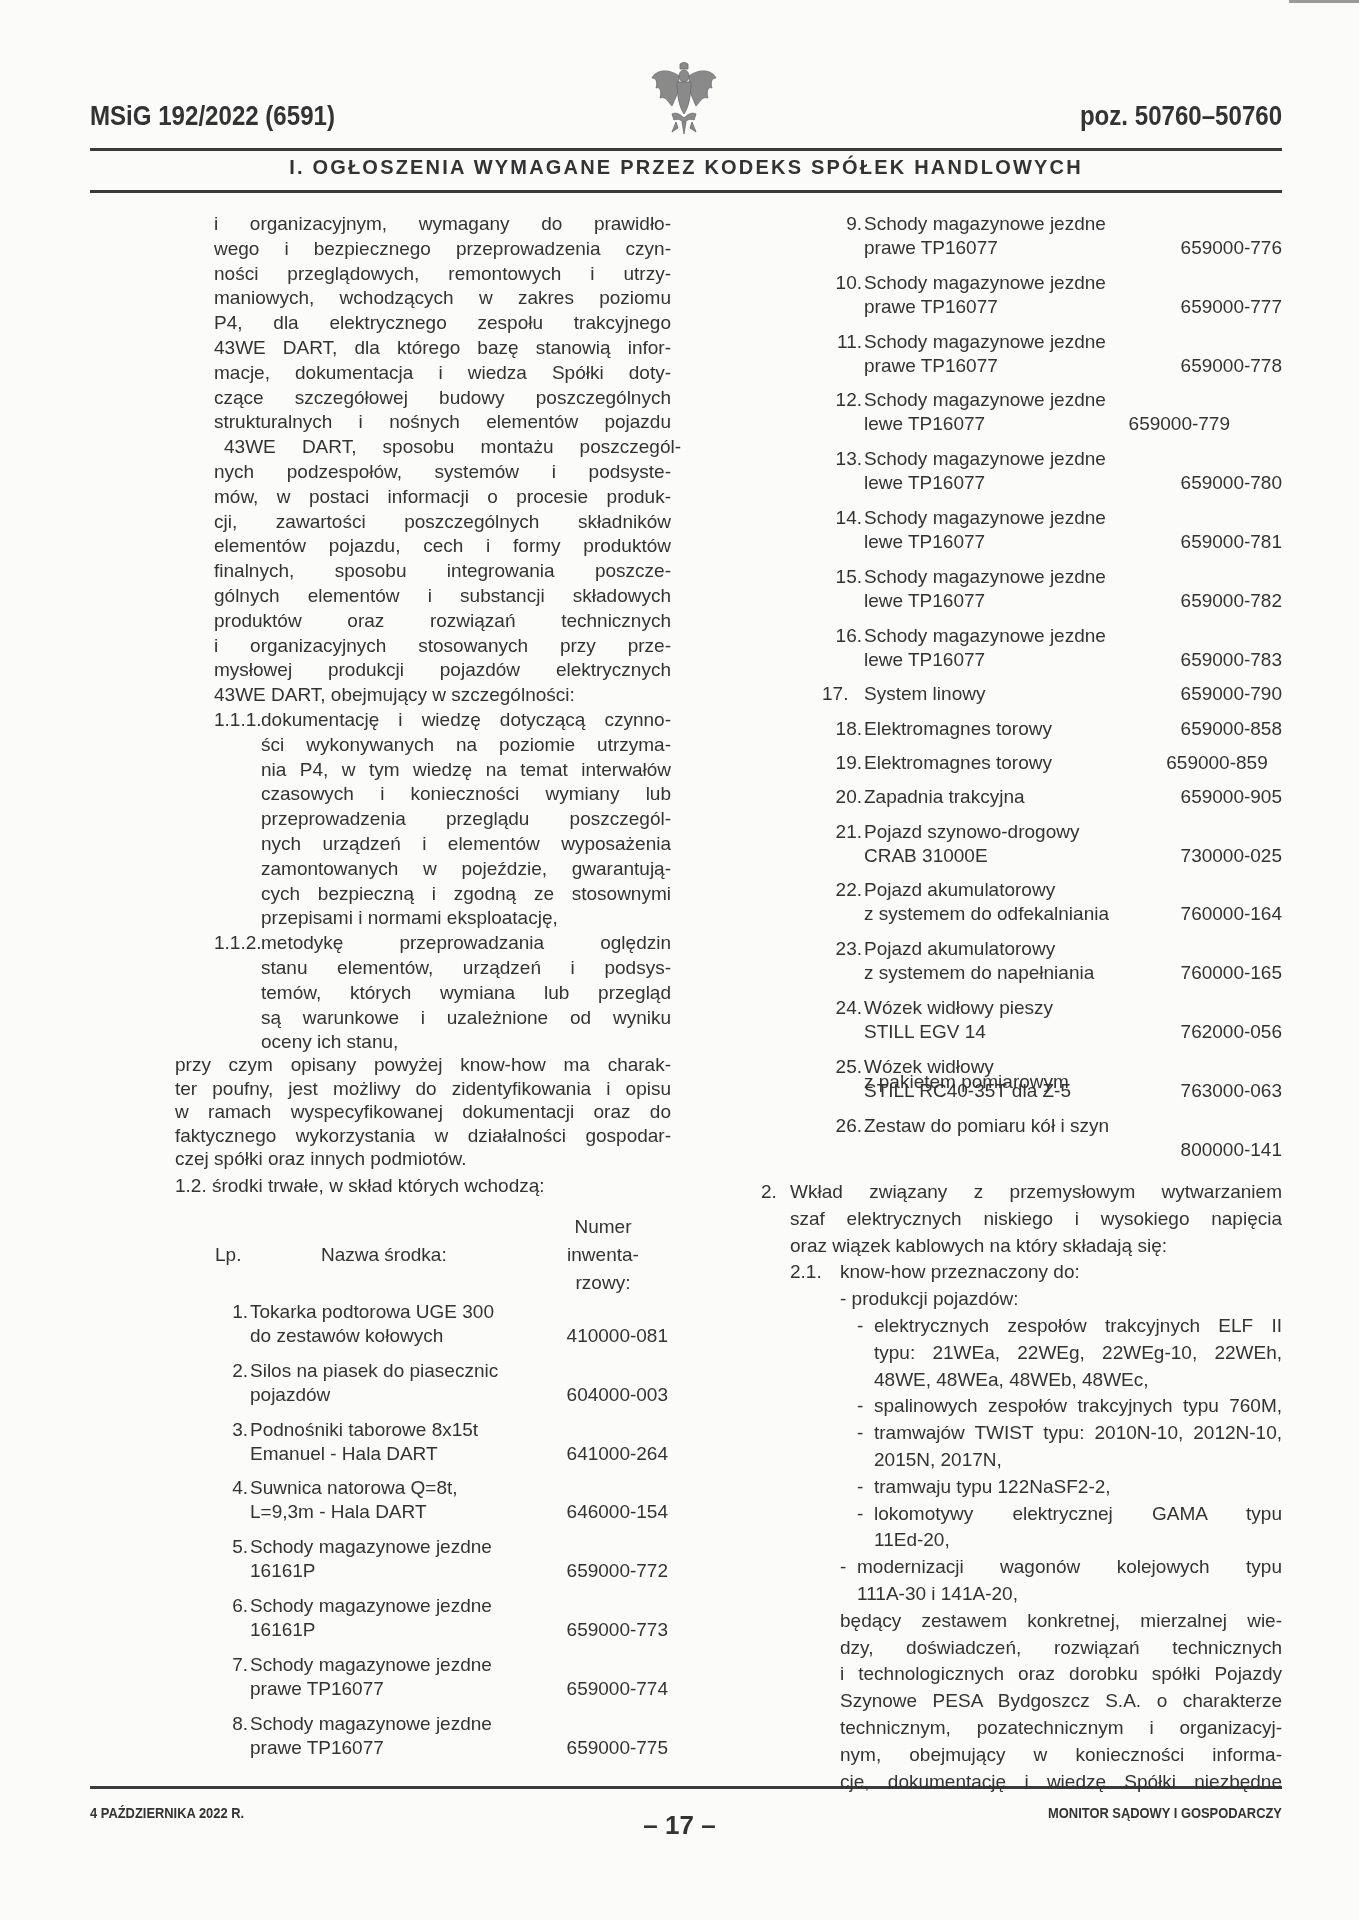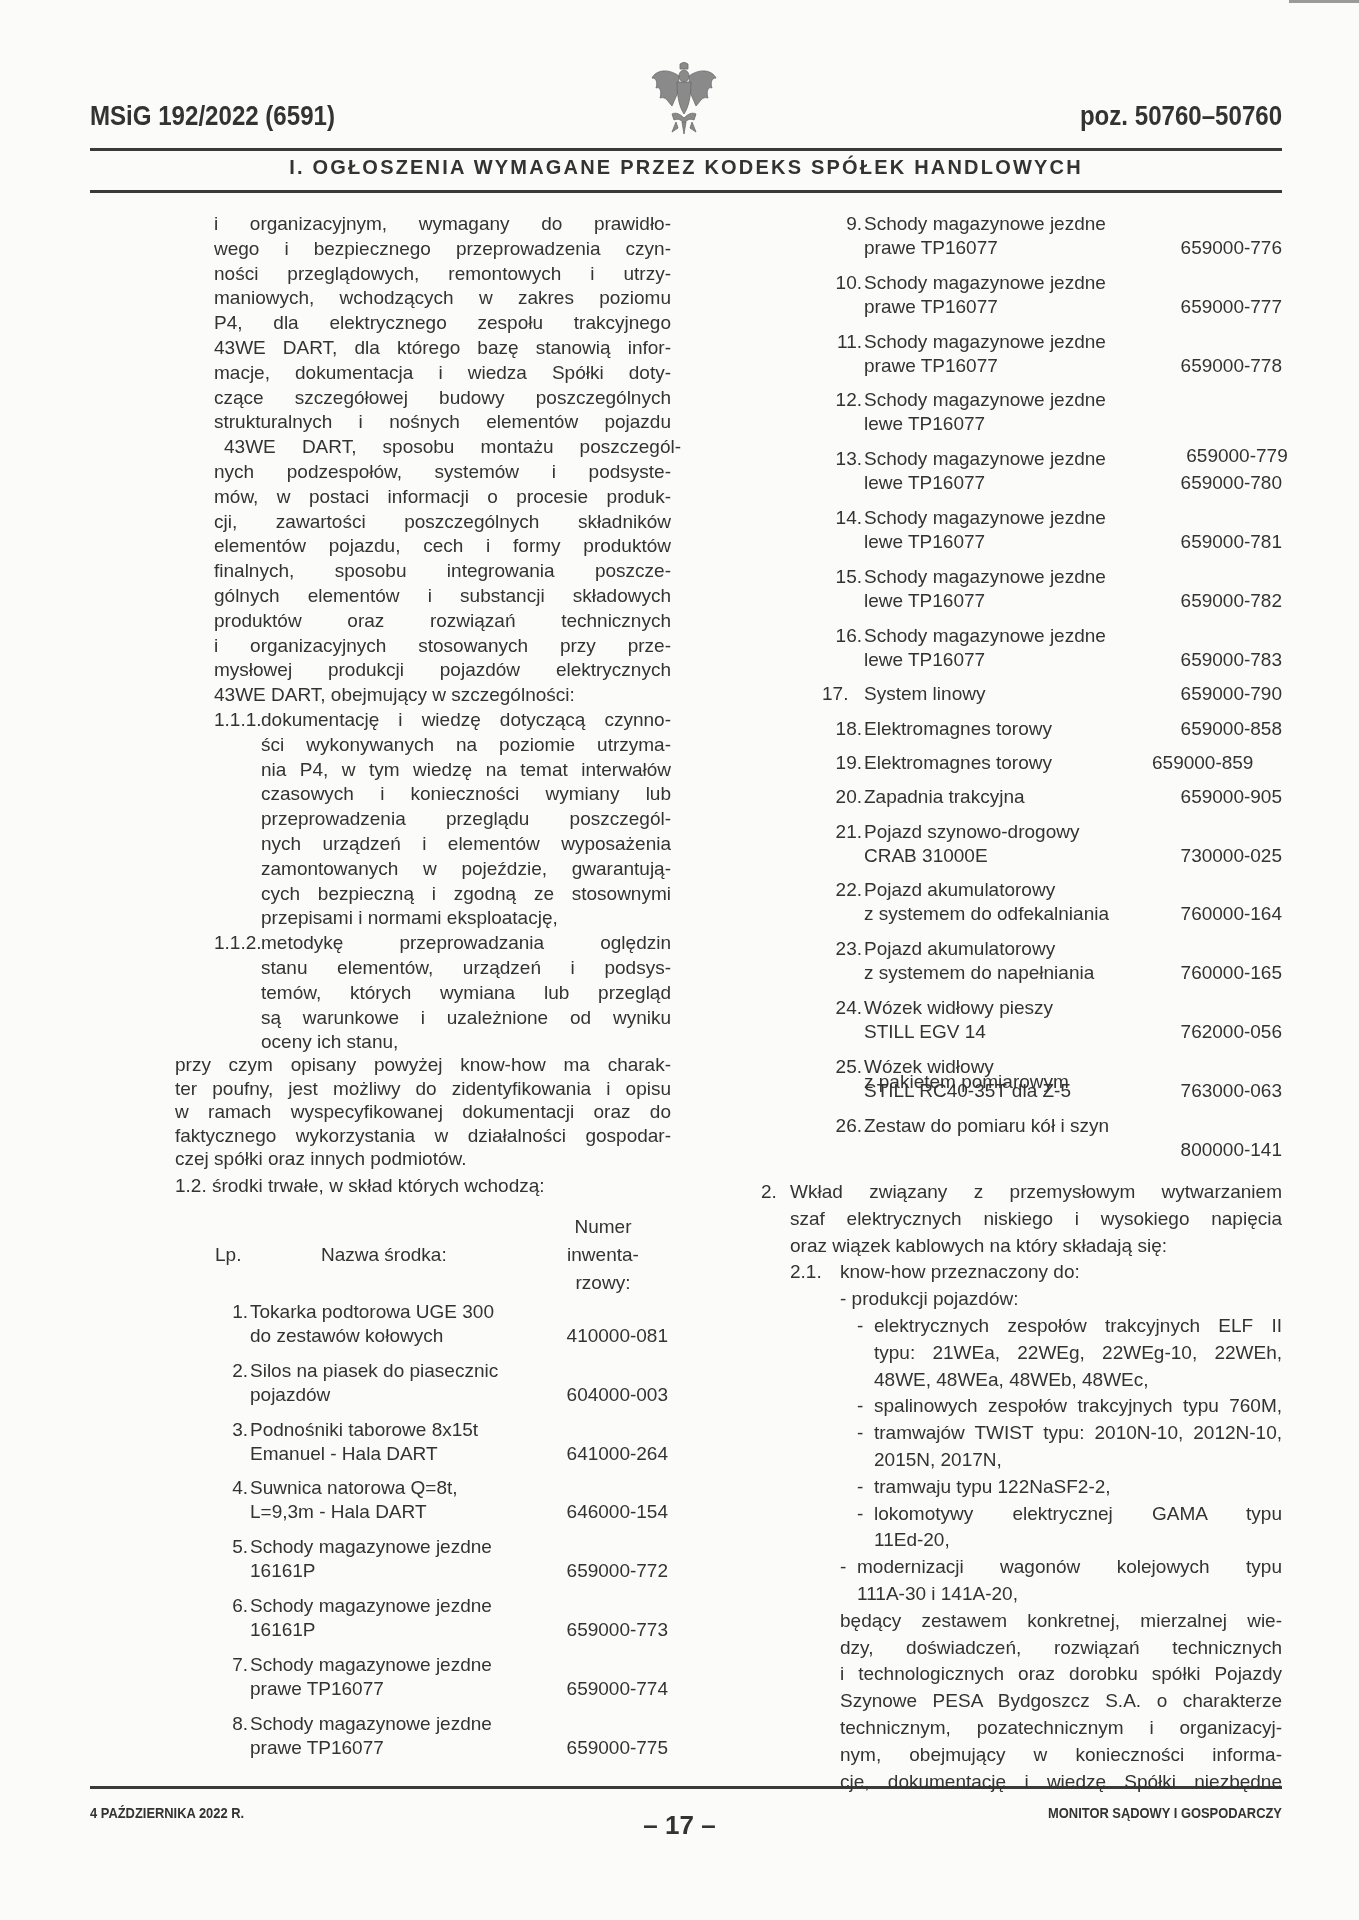--- a/index.html
+++ b/index.html
@@ -165,21 +165,21 @@
 <div class="line" style="left: 864px; top: 270.8px;">Schody magazynowe jezdne</div>
 <div class="line" style="left: 864px; top: 294.8px;">prawe TP16077</div>
 <div class="inv" style="left: 1152px; top: 294.8px; width: 130px; text-align: right;">659000-777</div>
 <div class="num-r" style="left: 822px; top: 329.6px; width: 40px; text-align: right;">11.</div>
 <div class="line" style="left: 864px; top: 329.6px;">Schody magazynowe jezdne</div>
 <div class="line" style="left: 864px; top: 353.6px;">prawe TP16077</div>
 <div class="inv" style="left: 1152px; top: 353.6px; width: 130px; text-align: right;">659000-778</div>
 <div class="num-r" style="left: 822px; top: 388.4px; width: 40px; text-align: right;">12.</div>
 <div class="line" style="left: 864px; top: 388.4px;">Schody magazynowe jezdne</div>
 <div class="line" style="left: 864px; top: 412.4px;">lewe TP16077</div>
-<div class="inv" style="left: 1172px; top: 412.4px; width: 130px; text-align: center; margin-top: 32px;">659000-779</div>
+<div class="inv" style="left: 1100px; top: 412.4px; width: 130px; text-align: right;">659000-779</div>
 <div class="num-r" style="left: 822px; top: 447.2px; width: 40px; text-align: right;">13.</div>
 <div class="line" style="left: 864px; top: 447.2px;">Schody magazynowe jezdne</div>
 <div class="line" style="left: 864px; top: 471.2px;">lewe TP16077</div>
 <div class="inv" style="left: 1152px; top: 471.2px; width: 130px; text-align: right;">659000-780</div>
 <div class="num-r" style="left: 822px; top: 506px; width: 40px; text-align: right;">14.</div>
 <div class="line" style="left: 864px; top: 506px;">Schody magazynowe jezdne</div>
 <div class="line" style="left: 864px; top: 530px;">lewe TP16077</div>
 <div class="inv" style="left: 1152px; top: 530px; width: 130px; text-align: right;">659000-781</div>
 <div class="num-r" style="left: 822px; top: 564.8px; width: 40px; text-align: right;">15.</div>
 <div class="line" style="left: 864px; top: 564.8px;">Schody magazynowe jezdne</div>
@@ -190,21 +190,21 @@
 <div class="line" style="left: 864px; top: 647.6px;">lewe TP16077</div>
 <div class="inv" style="left: 1152px; top: 647.6px; width: 130px; text-align: right;">659000-783</div>
 <div class="num-r" style="left: 822px; top: 682.4px; width: 40px; text-align: left;">17.</div>
 <div class="line" style="left: 864px; top: 682.4px;">System linowy</div>
 <div class="inv" style="left: 1152px; top: 682.4px; width: 130px; text-align: right;">659000-790</div>
 <div class="num-r" style="left: 822px; top: 716.7px; width: 40px; text-align: right;">18.</div>
 <div class="line" style="left: 864px; top: 716.7px;">Elektromagnes torowy</div>
 <div class="inv" style="left: 1152px; top: 716.7px; width: 130px; text-align: right;">659000-858</div>
 <div class="num-r" style="left: 822px; top: 751px; width: 40px; text-align: right;">19.</div>
 <div class="line" style="left: 864px; top: 751px;">Elektromagnes torowy</div>
-<div class="inv" style="left: 1152px; top: 751px; width: 130px; text-align: left;">659000-859</div>
+<div class="inv" style="left: 1152px; top: 751px; width: 130px; text-align: center;">659000-859</div>
 <div class="num-r" style="left: 822px; top: 785.3px; width: 40px; text-align: right;">20.</div>
 <div class="line" style="left: 864px; top: 785.3px;">Zapadnia trakcyjna</div>
 <div class="inv" style="left: 1152px; top: 785.3px; width: 130px; text-align: right;">659000-905</div>
 <div class="num-r" style="left: 822px; top: 819.6px; width: 40px; text-align: right;">21.</div>
 <div class="line" style="left: 864px; top: 819.6px;">Pojazd szynowo-drogowy</div>
 <div class="line" style="left: 864px; top: 843.6px;">CRAB 31000E</div>
 <div class="inv" style="left: 1152px; top: 843.6px; width: 130px; text-align: right;">730000-025</div>
 <div class="num-r" style="left: 822px; top: 878.4px; width: 40px; text-align: right;">22.</div>
 <div class="line" style="left: 864px; top: 878.4px;">Pojazd akumulatorowy</div>
 <div class="line" style="left: 864px; top: 902.4px;">z systemem do odfekalniania</div>

